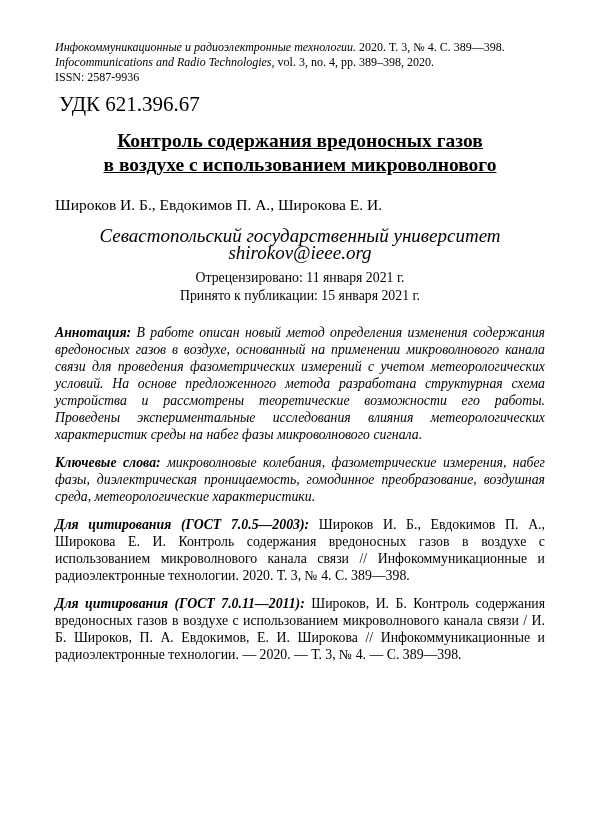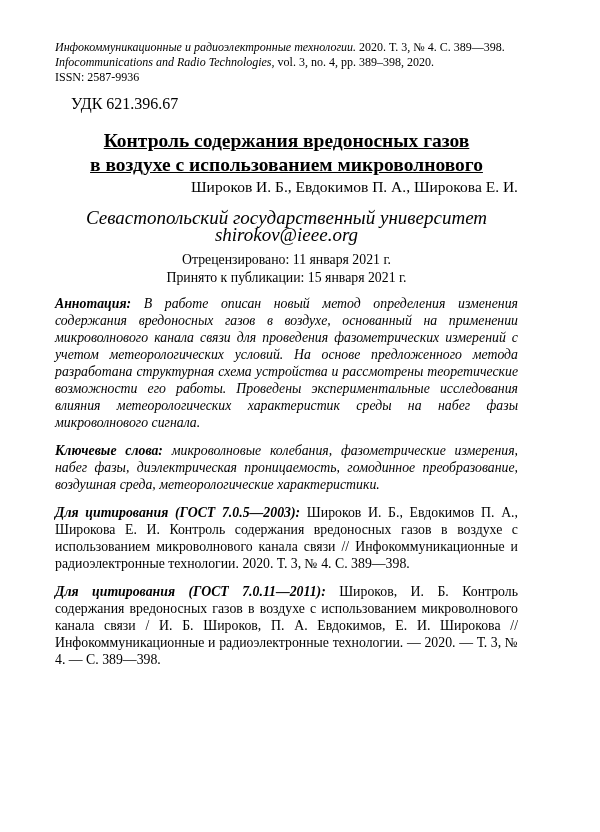--- a/index.html
+++ b/index.html
@@ -11,63 +11,63 @@
     width: 600px;
     height: 832px;
     overflow: hidden;
     color: #000000;
     font-family: "Liberation Serif", serif;
   }
   .page {
     box-sizing: border-box;
     width: 600px;
     height: 832px;
-    padding: 40px 82px 0 55px;
+    padding: 40px 55px 0 55px;
     background: #ffffff;
   }
   .meta {
     margin: 0;
     font-size: 12px;
     line-height: 15px;
   }
   .meta .it { font-style: italic; }
   .udk {
-    margin: 9px 0 0 16px;
-    font-size: 16px;
+    margin: 9px 0 0 4px;
+    font-size: 21px;
     line-height: 20px;
   }
   h1.title {
     margin: 15px 0 0 0;
     font-size: 19.5px;
     line-height: 24px;
     font-weight: bold;
     text-align: center;
     text-decoration: underline;
   }
   .authors {
-    margin: 0 0 0 0;
+    margin: 18px 0 0 0;
     font-size: 15.5px;
     line-height: 19px;
-    text-align: right;
+    text-align: left;
   }
   .affiliation {
     margin: 14px 0 0 0;
     font-size: 19px;
     line-height: 16.5px;
     font-style: italic;
     text-align: center;
   }
   .dates {
     margin: 8px 0 0 0;
     font-size: 13.8px;
     line-height: 17.5px;
     text-align: center;
   }
   .para {
-    margin: 9px 0 0 0;
+    margin: 20px 0 0 0;
     font-size: 13.8px;
     line-height: 17px;
     text-align: justify;
   }
   .para.gap { margin-top: 11px; }
   .italic-body { font-style: italic; }
   .lead {
     font-weight: bold;
     font-style: italic;
   }

